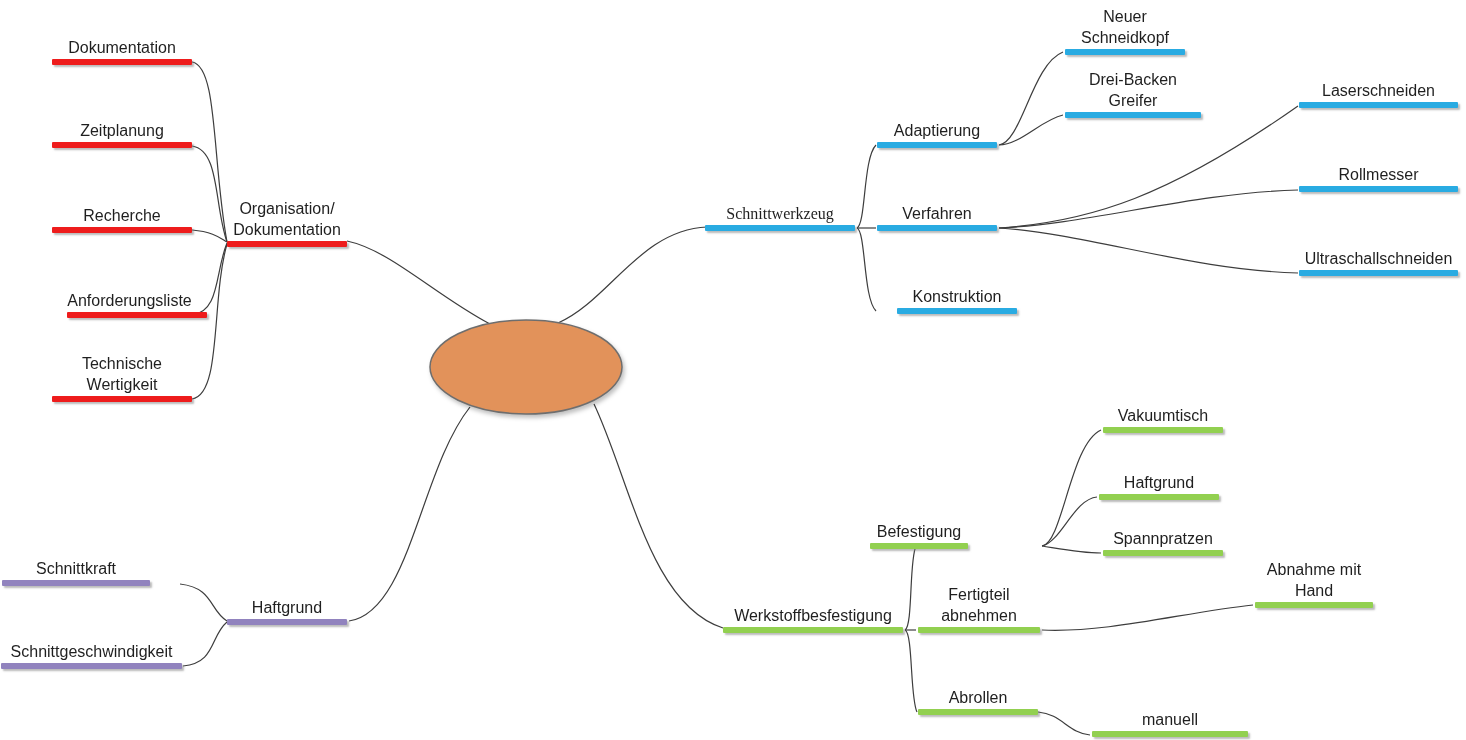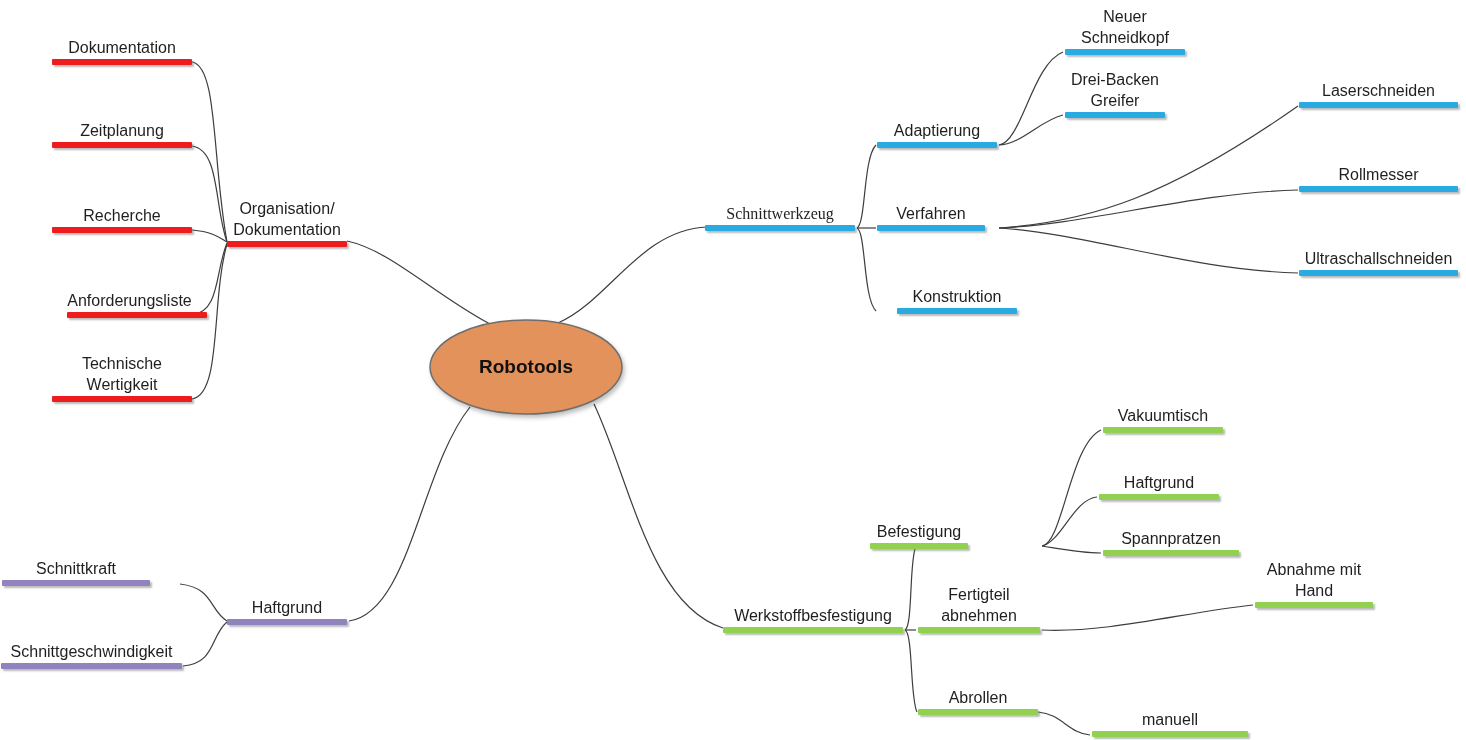--- a/index.html
+++ b/index.html
@@ -72,23 +72,20 @@
     <path d="M1042,546 C1061,549 1081,553 1101,553"></path>
 
     <path d="M1042,630 C1110,633 1185,612 1253,605"></path>
     <path d="M1038,712 C1062,714 1068,733 1090,735"></path>
 
     <g class="ellipse-shadow">
       <ellipse cx="526" cy="367" rx="96" ry="47" style="fill:var(--centerFill);stroke:var(--centerStroke);stroke-width:1.5"></ellipse>
     </g>
   </svg>
 
-  <div class="center-label">
-      <span>Robotools</span>
-    </div>
 
   <div class="node" style="left:52px;top:59px;width:140px;">
     <div class="label">Dokumentation</div>
     <div class="bar bar-red"></div>
   </div>
   <div class="node" style="left:52px;top:142px;width:140px;">
     <div class="label">Zeitplanung</div>
     <div class="bar bar-red"></div>
   </div>
   <div class="node" style="left:52px;top:227px;width:140px;">
@@ -109,33 +106,33 @@
   </div>
 
   <div class="node" style="left:705px;top:225px;width:150px;font-family:Liberation Serif, serif;">
     <div class="label">Schnittwerkzeug</div>
     <div class="bar bar-blue"></div>
   </div>
   <div class="node" style="left:877px;top:142px;width:120px;">
     <div class="label">Adaptierung</div>
     <div class="bar bar-blue"></div>
   </div>
-  <div class="node" style="left:877px;top:225px;width:108px;">
+  <div class="node" style="left:877px;top:225px;width:120px;">
     <div class="label">Verfahren</div>
     <div class="bar bar-blue"></div>
   </div>
   <div class="node" style="left:877px;top:308px;width:120px;margin-left:20px;">
     <div class="label">Konstruktion</div>
     <div class="bar bar-blue"></div>
   </div>
   <div class="node" style="left:1065px;top:49px;width:120px;">
     <div class="label">Neuer Schneidkopf</div>
     <div class="bar bar-blue"></div>
   </div>
-  <div class="node" style="left:1065px;top:112px;width:100px;">
+  <div class="node" style="left:1065px;top:112px;width:136px;">
     <div class="label">Drei-Backen Greifer</div>
     <div class="bar bar-blue"></div>
   </div>
   <div class="node" style="left:1299px;top:102px;width:159px;">
     <div class="label">Laserschneiden</div>
     <div class="bar bar-blue"></div>
   </div>
   <div class="node" style="left:1299px;top:186px;width:159px;">
     <div class="label">Rollmesser</div>
     <div class="bar bar-blue"></div>
@@ -175,21 +172,21 @@
     <div class="bar bar-green"></div>
   </div>
   <div class="node" style="left:1103px;top:427px;width:120px;">
     <div class="label">Vakuumtisch</div>
     <div class="bar bar-green"></div>
   </div>
   <div class="node" style="left:1099px;top:494px;width:120px;">
     <div class="label">Haftgrund</div>
     <div class="bar bar-green"></div>
   </div>
-  <div class="node" style="left:1103px;top:550px;width:136px;">
+  <div class="node" style="left:1103px;top:550px;width:120px;">
     <div class="label">Spannpratzen</div>
     <div class="bar bar-green"></div>
   </div>
   <div class="node" style="left:1255px;top:602px;width:118px;">
     <div class="label">Abnahme mit Hand</div>
     <div class="bar bar-green"></div>
   </div>
   <div class="node" style="left:1092px;top:731px;width:156px;">
     <div class="label">manuell</div>
     <div class="bar bar-green"></div>

